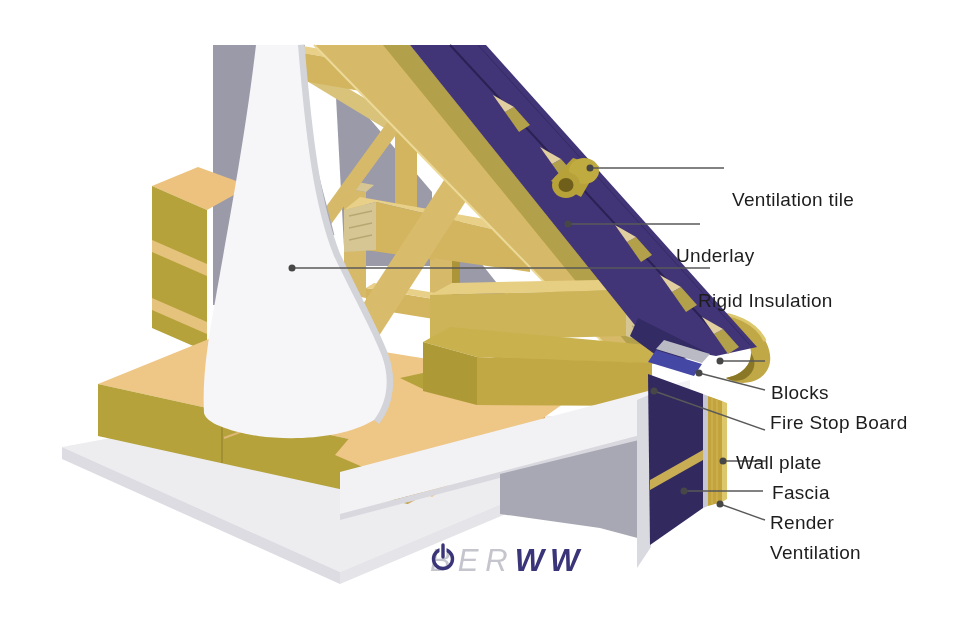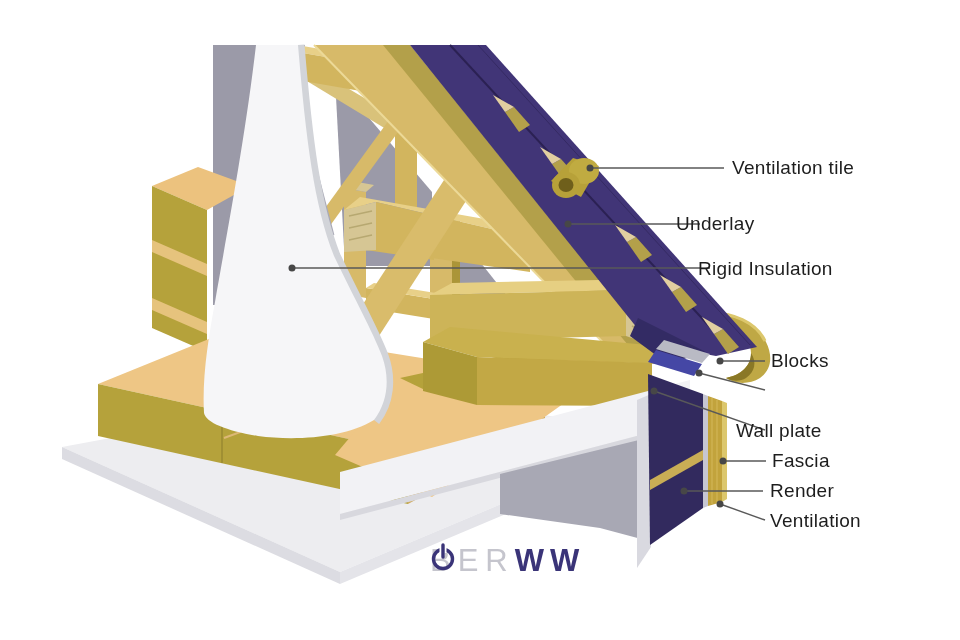--- a/index.html
+++ b/index.html
@@ -3,24 +3,24 @@
 <meta charset="utf-8">
 <style>
   html,body{margin:0;padding:0;background:#ffffff;}
   .stage{
     position:relative;width:960px;height:640px;background:#ffffff;overflow:hidden;
     font-family:"Liberation Sans","DejaVu Sans",sans-serif;
   }
   .stage svg{position:absolute;left:0;top:0;}
   .diagram-label{
     position:absolute;font-size:19px;font-weight:500;color:#1d1d1d;
-    letter-spacing:0.3px;white-space:nowrap;line-height:22px;
+    letter-spacing:0.3px;white-space:nowrap;line-height:22px;margin-top:32px;
   }
   .brand{
-    position:absolute;left:430px;top:541px;display:flex;align-items:flex-start;height:40px;
+    position:absolute;left:430px;top:541px;display:flex;align-items:flex-start;height:40px;font-style:italic;
   }
   .brand .light{
     font-size:31px;font-weight:300;color:#c5c5cd;letter-spacing:7px;line-height:40px;
   }
   .brand .bold{
     font-size:31px;font-weight:800;color:#3a3478;letter-spacing:1px;line-height:40px;
   }
   .brand .pwr{display:inline-block;margin:2px 2px 0 3px;}
 </style>
 </head>
@@ -185,20 +185,21 @@
       <circle cx="723" cy="461" r="3.5"></circle>
       <circle cx="684" cy="491" r="3.5"></circle>
       <circle cx="720" cy="504" r="3.5"></circle>
     </g>
   </svg>
 
   <div class="diagram-label" style="left:732px;top:157px">Ventilation tile</div>
   <div class="diagram-label" style="left:676px;top:213px">Underlay</div>
   <div class="diagram-label" style="left:698px;top:258px">Rigid Insulation</div>
   <div class="diagram-label" style="left:771px;top:350px">Blocks</div>
+  <div class="diagram-label" style="left:770px;top:380px">Fire Stop Board</div>
   <div class="diagram-label" style="left:736px;top:420px">Wall plate</div>
   <div class="diagram-label" style="left:772px;top:450px">Fascia</div>
   <div class="diagram-label" style="left:770px;top:480px">Render</div>
   <div class="diagram-label" style="left:770px;top:510px">Ventilation</div>
 
   <div class="brand">
     <span class="light">BER</span>
     <span class="bold">W</span>
     <span class="pwr">
       <svg width="26" height="32" viewBox="0 0 26 32">

